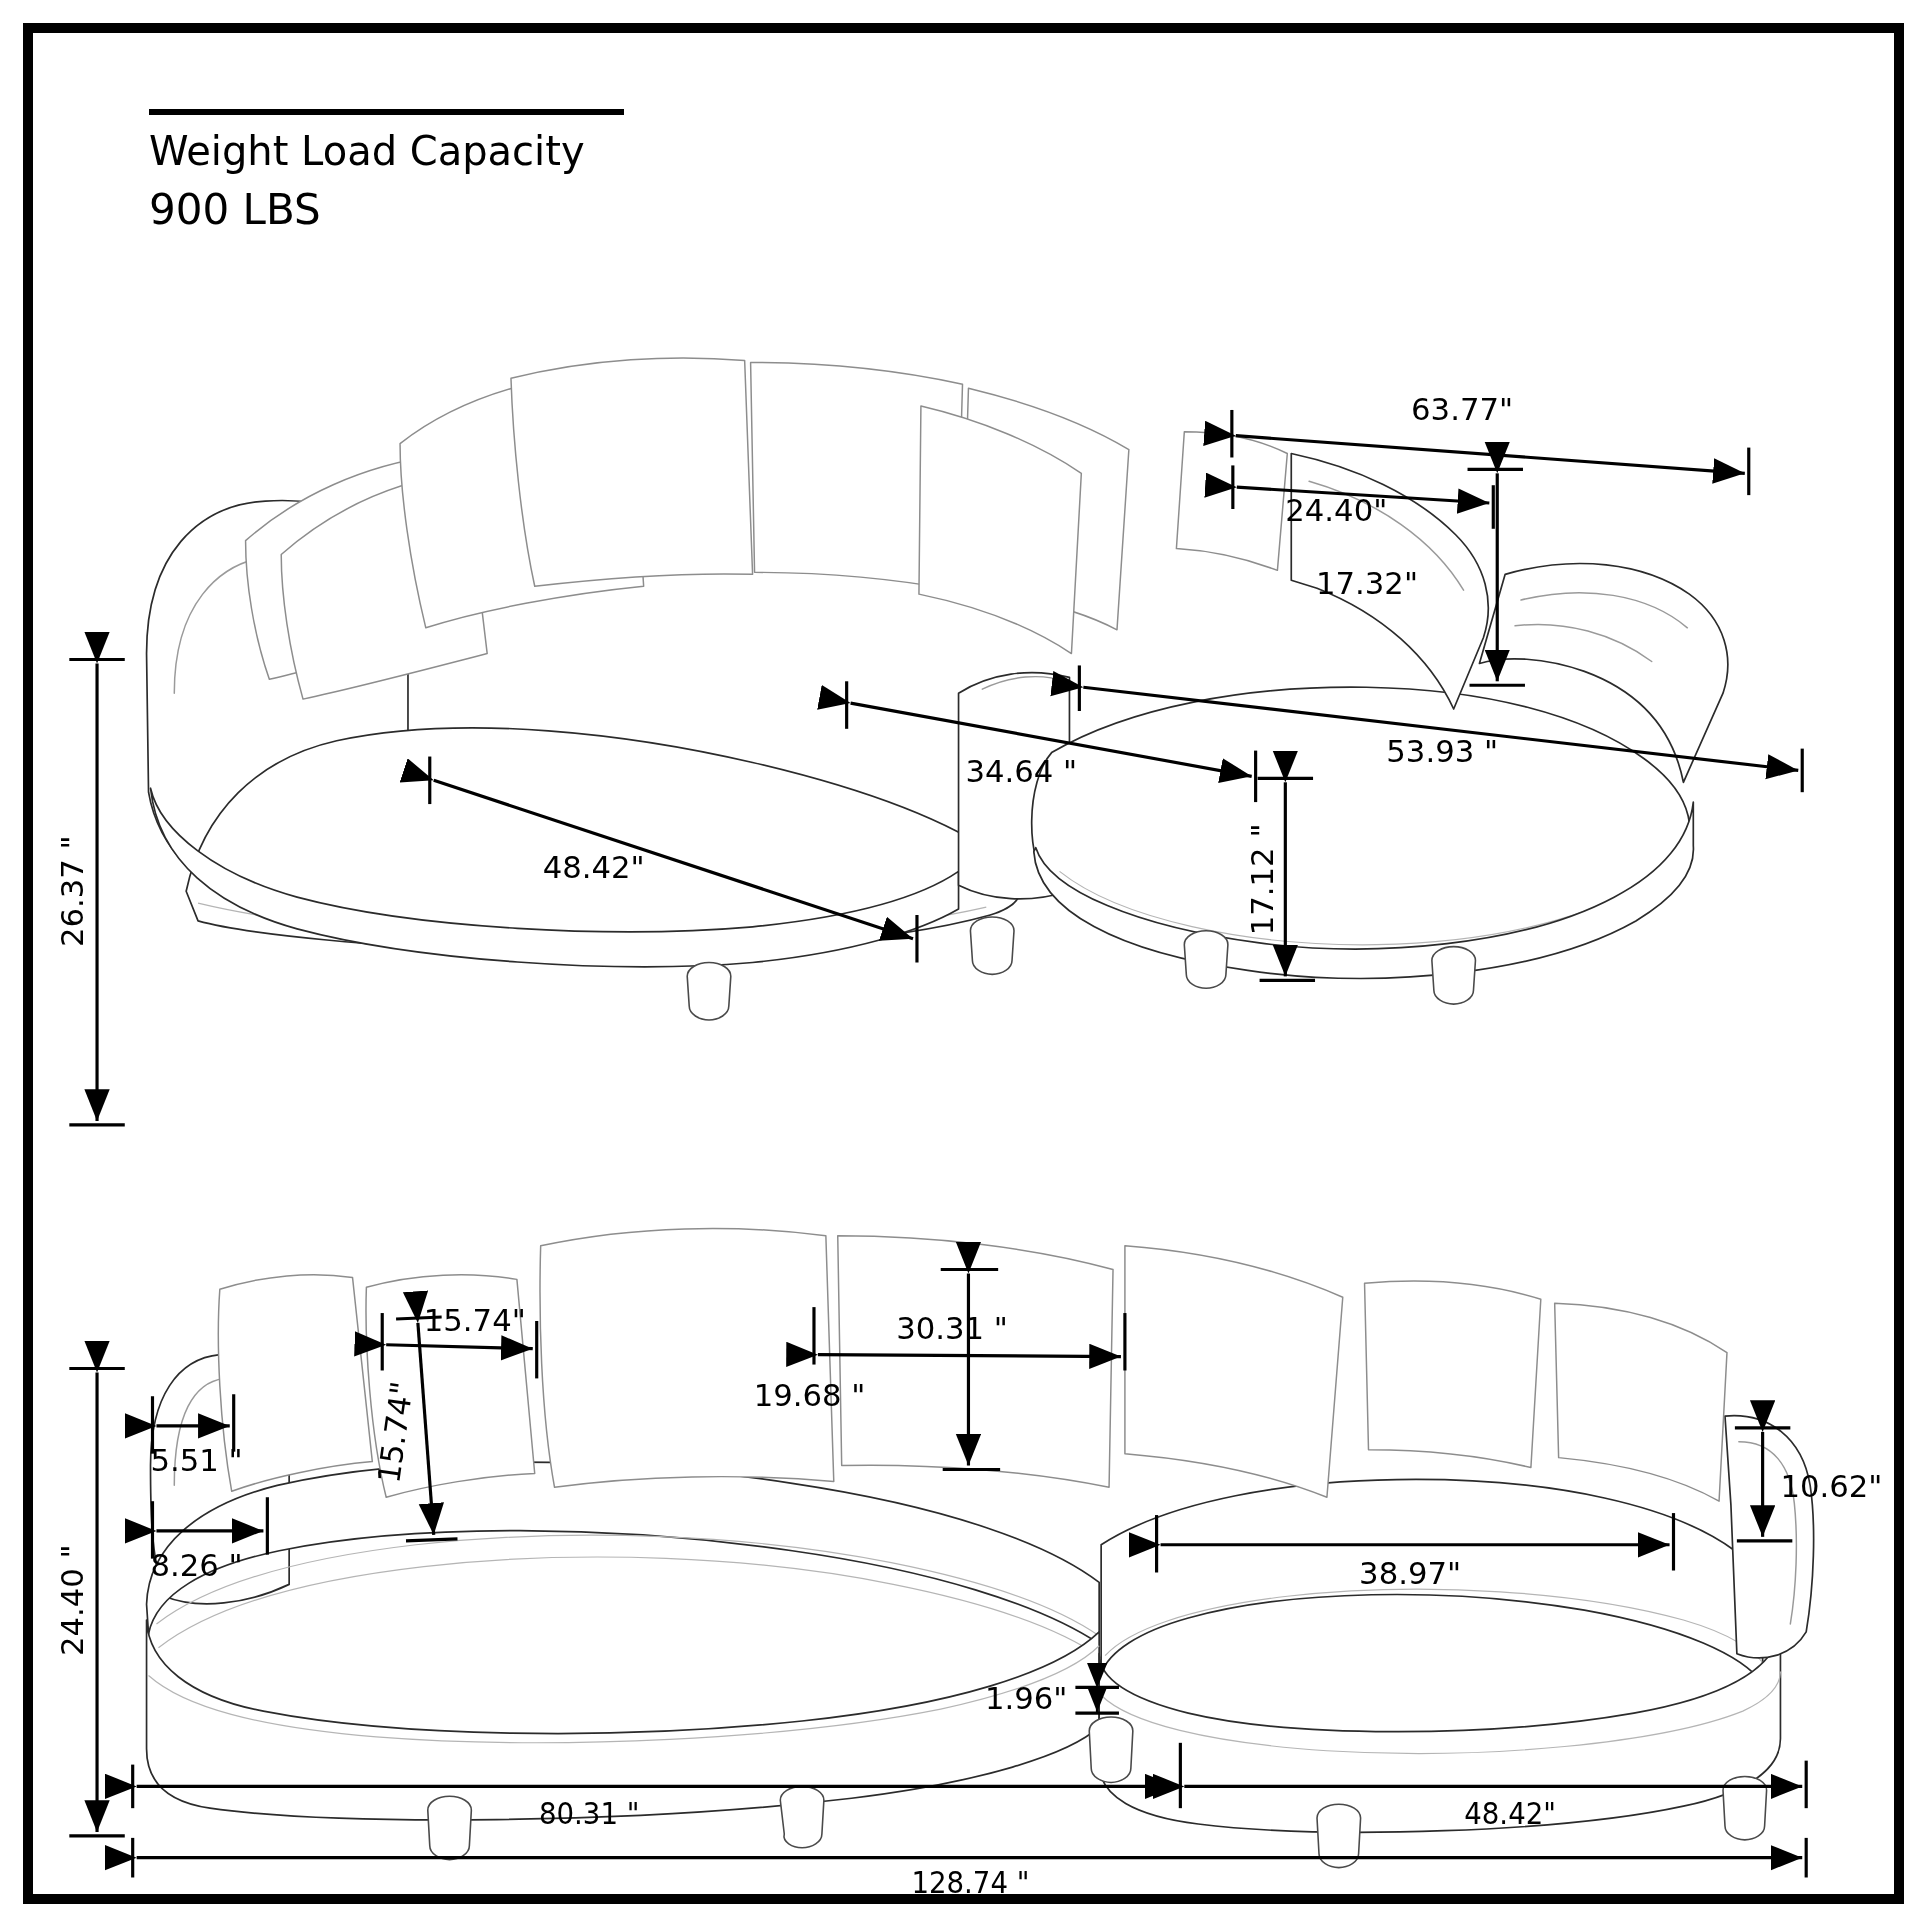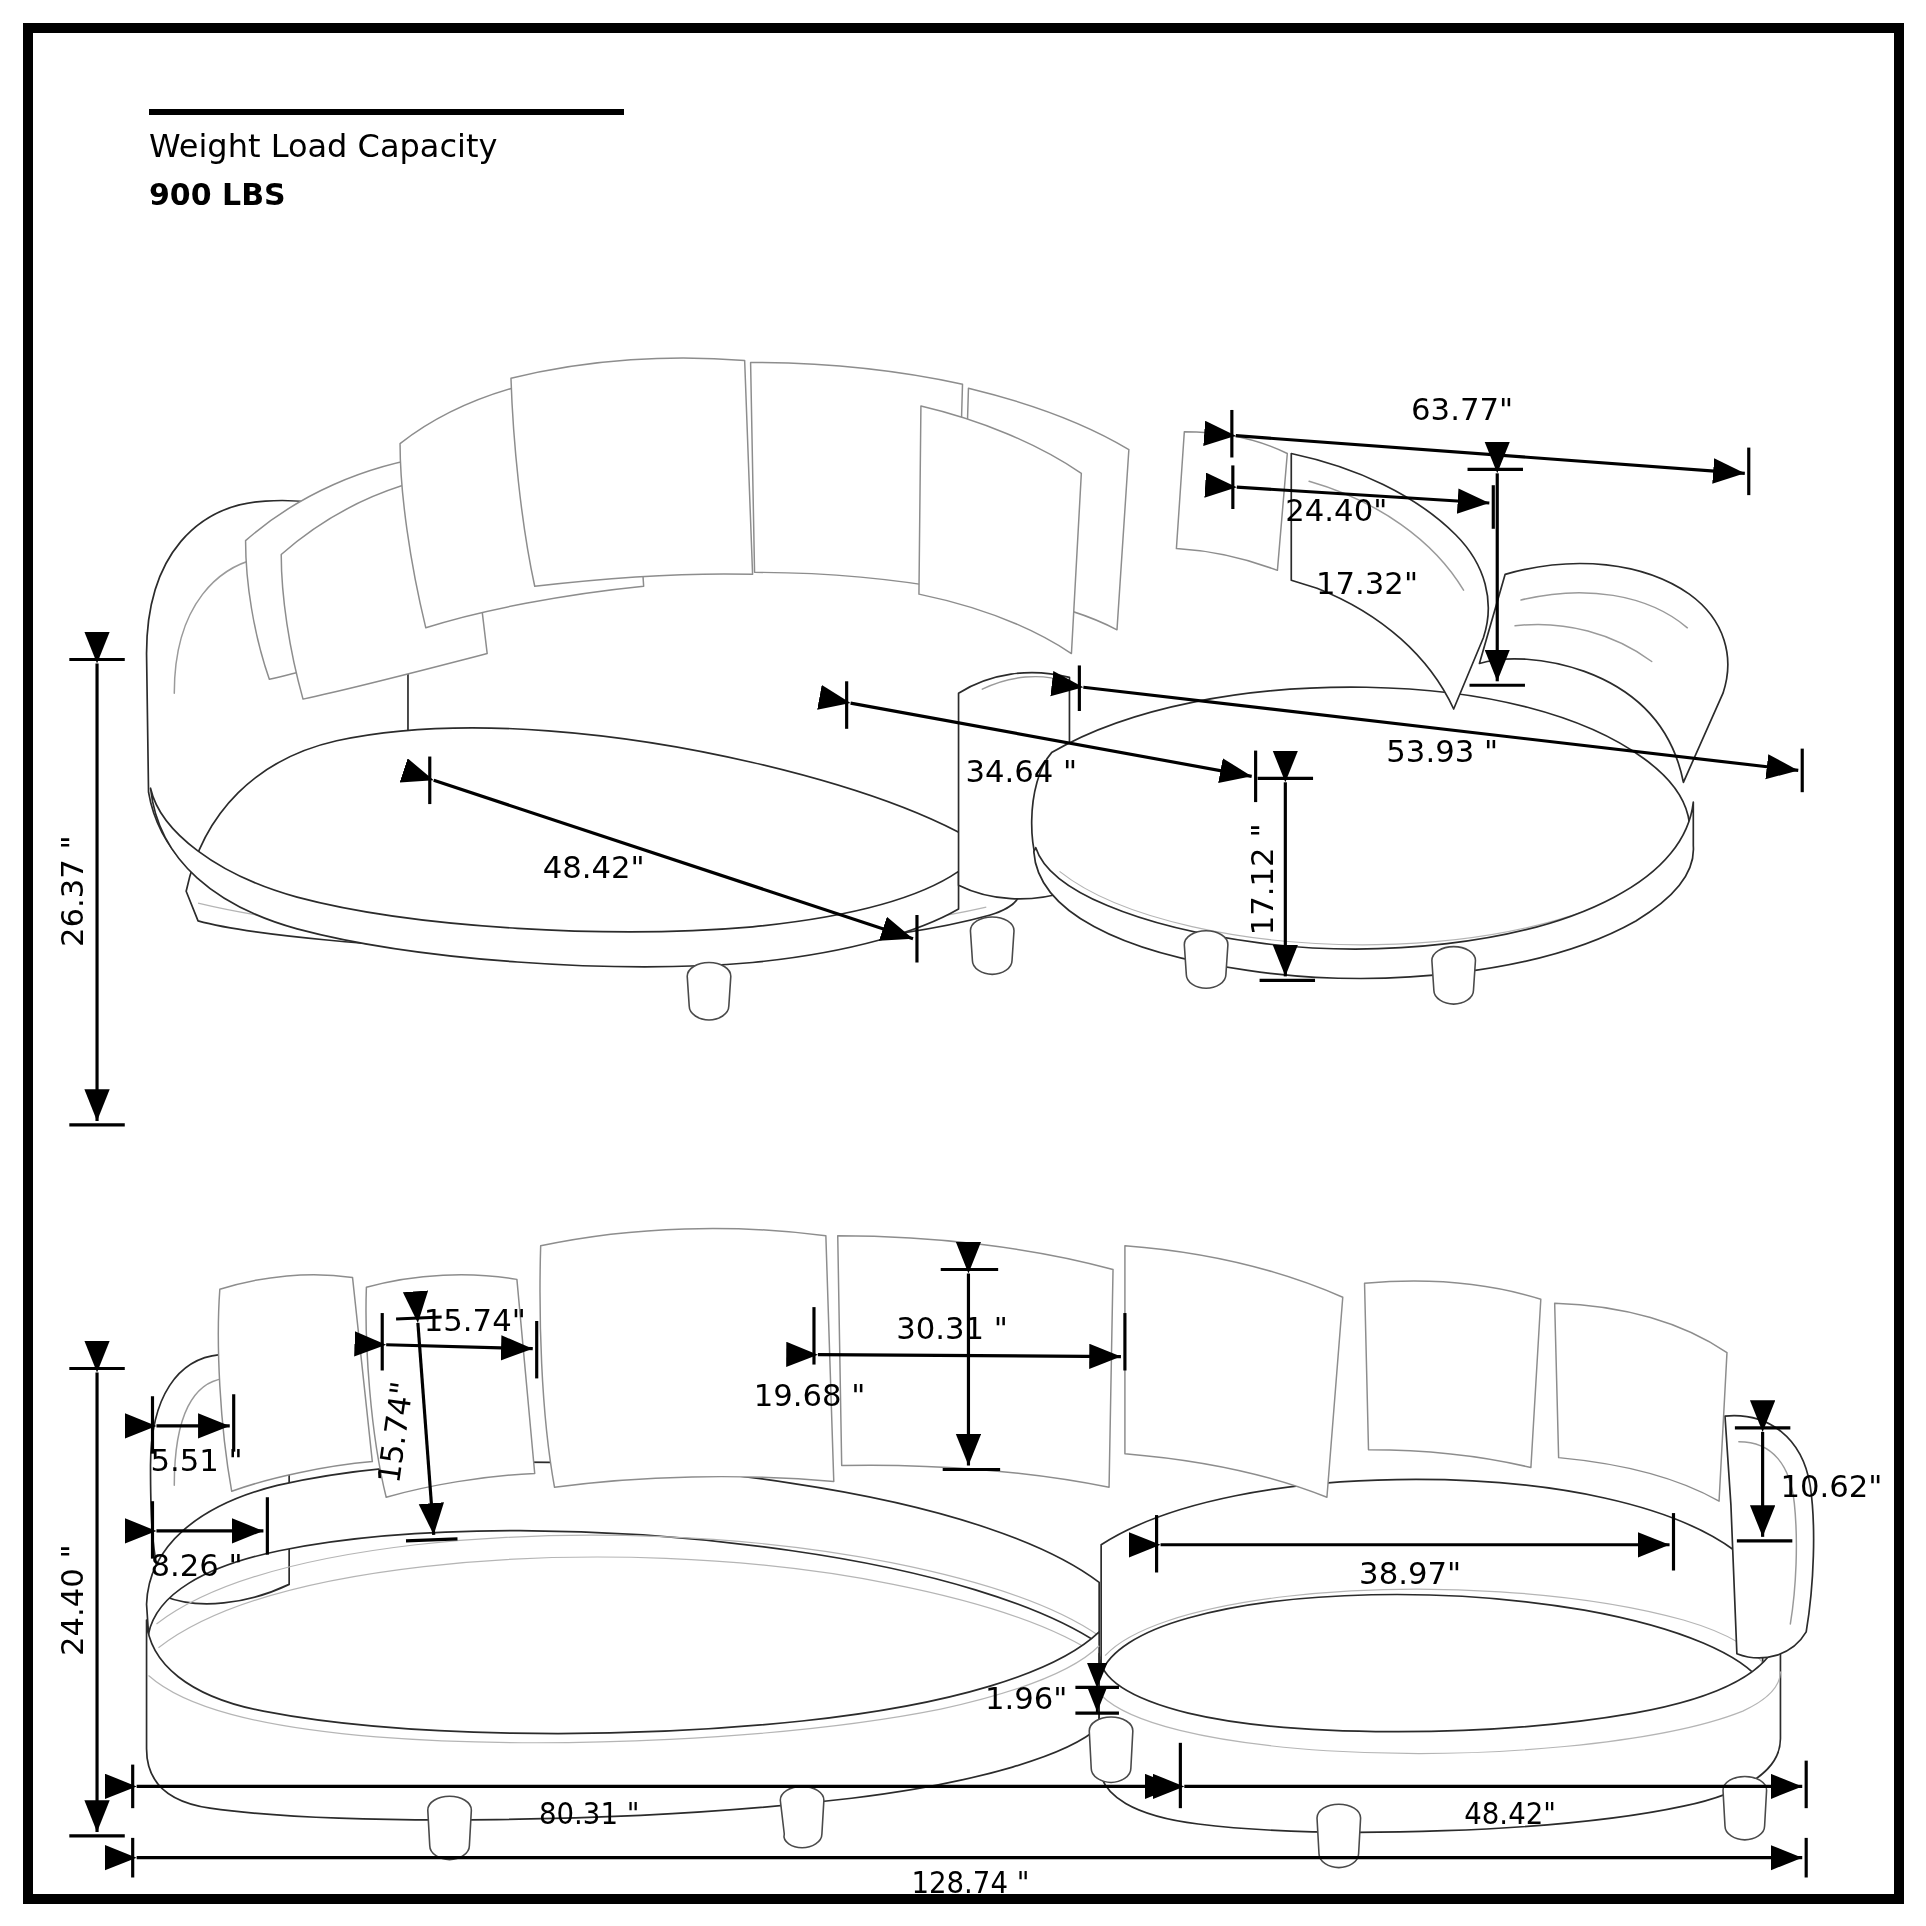--- a/index.html
+++ b/index.html
@@ -4,23 +4,23 @@
 <style>
   html,body{margin:0;padding:0;background:#ffffff;}
   body{width:1927px;height:1927px;font-family:"Liberation Sans",sans-serif;color:#000;}
   #page{position:relative;width:1927px;height:1927px;background:#fff;overflow:hidden;}
   #frame{position:absolute;left:23px;top:23px;width:1881px;height:1881px;
          border:10px solid #000;box-sizing:border-box;background:#fff;}
   #header{position:absolute;left:149px;top:99px;width:792px;}
   #title{font-size:53px;font-weight:bold;letter-spacing:1px;line-height:1.05;
          font-family:"DejaVu Sans","Liberation Sans",sans-serif;white-space:pre;}
   #title-rule{width:475px;height:6px;background:#000;margin-top:10px;margin-bottom:14px;}
-  #subtitle{font-size:32px;font-weight:400;line-height:1.1;
+  #subtitle{font-size:40px;font-weight:400;line-height:1.1;
             font-family:"DejaVu Sans","Liberation Sans",sans-serif;}
-  #capacity{font-size:30px;font-weight:bold;margin-top:14px;line-height:1.1;
+  #capacity{font-size:42px;font-weight:normal;margin-top:14px;line-height:1.1;
             font-family:"DejaVu Sans","Liberation Sans",sans-serif;}
   svg.diagram{position:absolute;left:0;top:0;}
   .dimtxt{font-family:"DejaVu Sans","Liberation Sans",sans-serif;font-size:31px;fill:#000;}
   .dimtxt-cond{font-family:"DejaVu Sans Condensed","Liberation Sans Narrow","Liberation Sans",sans-serif;
                font-size:31px;fill:#000;}
   .dl{stroke:#000;stroke-width:3.2;fill:none;}
   .dl-thin{stroke:#000;stroke-width:2.6;fill:none;}
   .tick{stroke:#000;stroke-width:3.2;}
   .sofa-out{fill:#ffffff;stroke:#2b2b2b;stroke-width:1.7;stroke-linejoin:round;stroke-linecap:round;}
   .sofa-in{fill:none;stroke:#9a9a9a;stroke-width:1.5;stroke-linecap:round;}

